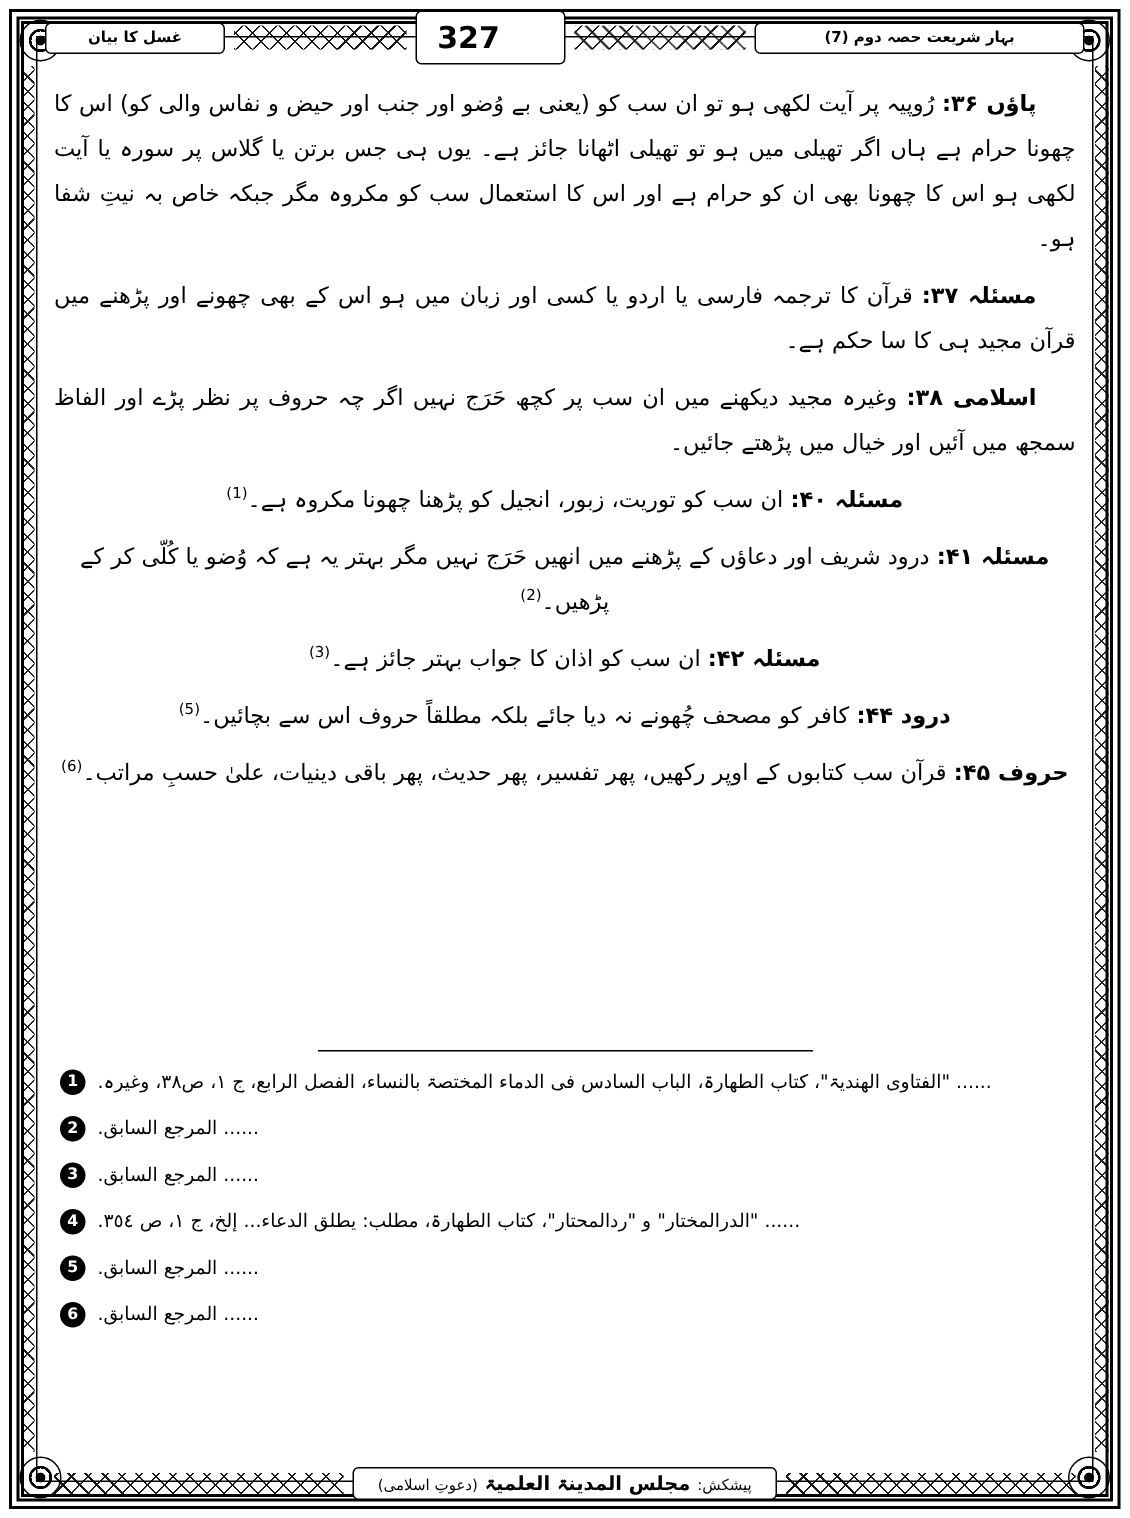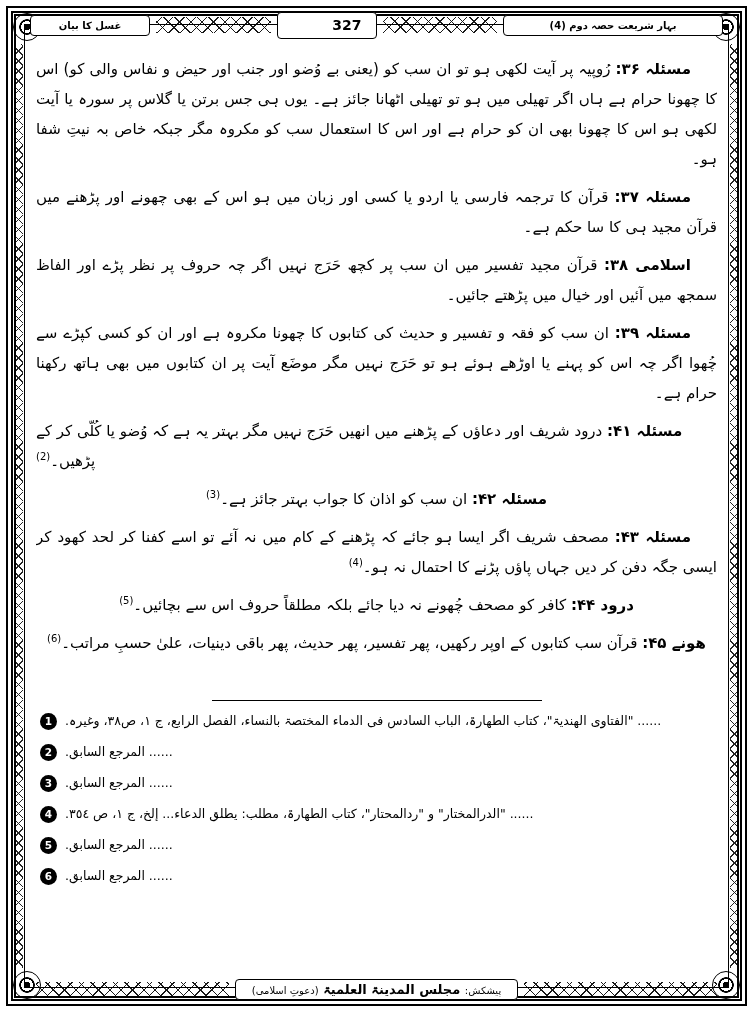--- a/index.html
+++ b/index.html
@@ -91,40 +91,40 @@
     border: 1.5px solid #000;
     border-radius: 4px;
     padding: 2px 14px;
     font-size: 10px;
     font-weight: bold;
     white-space: nowrap;
     background: #fff;
     line-height: 1.5;
   }
   .hdr-title { min-width: 190px; text-align: center; }
-  .hdr-page  { min-width: 70px;  text-align: right; font-size: 14px; }
+  .hdr-page  { min-width: 70px;  text-align: left; font-size: 20px; }
   .hdr-chapter { min-width: 90px; text-align: center; }
 
   
   .content {
     position: absolute;
     left: 36px; right: 36px;
     top: 54px; bottom: 70px;
     direction: rtl;
     text-align: justify;
     font-size: 15px;
     line-height: 2.0;
     overflow: hidden;
   }
   .para {
     margin: 0 0 8px 0;
     text-indent: 26px;
   }
   .para.short { text-indent: 0; text-align: center; }
-  .para.rightish { text-indent: 0; text-align: left; }
+  .para.rightish { text-indent: 0; text-align: center; }
   .masla {
     font-weight: bold;
     white-space: nowrap;
   }
   .sup {
     font-size: 10px;
     vertical-align: super;
   }
   .footnotes {
     position: absolute;
@@ -208,64 +208,61 @@
 
   <div class="orn-strip orn-left"></div>
   <div class="orn-strip orn-right"></div>
 
   <div class="corner tl"></div>
   <div class="corner tr"></div>
   <div class="corner bl"></div>
   <div class="corner br"></div>
 
   <div class="header">
-    <div class="hdr-box hdr-title">بہار شریعت حصہ دوم (4)</div>
+    <div class="hdr-box hdr-title">بہار شریعت حصہ دوم (7)</div>
     <div class="hdr-deco"></div>
     <div class="hdr-box hdr-page">327</div>
     <div class="hdr-deco"></div>
     <div class="hdr-box hdr-chapter">غسل کا بیان</div>
   </div>
 
   <div class="content">
 
     <p class="para">
-      <span class="masla">مسئلہ ۳۶:</span><span>  رُوپیہ پر آیت لکھی ہو تو ان سب کو (یعنی بے وُضو اور جنب اور حیض و نفاس والی کو) اس کا چھونا حرام ہے ہاں اگر تھیلی میں ہو تو تھیلی اٹھانا جائز ہے۔ یوں ہی جس برتن یا گلاس پر سورہ یا آیت لکھی ہو اس کا چھونا بھی ان کو حرام ہے اور اس کا استعمال سب کو مکروہ مگر جبکہ خاص بہ نیتِ شفا ہو۔</span>
+      <span class="masla">پاؤں ۳۶:</span><span>  رُوپیہ پر آیت لکھی ہو تو ان سب کو (یعنی بے وُضو اور جنب اور حیض و نفاس والی کو) اس کا چھونا حرام ہے ہاں اگر تھیلی میں ہو تو تھیلی اٹھانا جائز ہے۔ یوں ہی جس برتن یا گلاس پر سورہ یا آیت لکھی ہو اس کا چھونا بھی ان کو حرام ہے اور اس کا استعمال سب کو مکروہ مگر جبکہ خاص بہ نیتِ شفا ہو۔</span>
     </p>
 
     <p class="para">
       <span class="masla">مسئلہ ۳۷:</span><span>  قرآن کا ترجمہ فارسی یا اردو یا کسی اور زبان میں ہو اس کے بھی چھونے اور پڑھنے میں قرآن مجید ہی کا سا حکم ہے۔</span>
     </p>
 
     <p class="para">
-      <span class="masla">اسلامی ۳۸:</span><span>  قرآن مجید تفسیر میں ان سب پر کچھ حَرَج نہیں اگر چہ حروف پر نظر پڑے اور الفاظ سمجھ میں آئیں اور خیال میں پڑھتے جائیں۔</span>
-    </p>
-
-    <p class="para">
-      <span class="masla">مسئلہ ۳۹:</span><span>  ان سب کو فقہ و تفسیر و حدیث کی کتابوں کا چھونا مکروہ ہے اور ان کو کسی کپڑے سے چُھوا اگر چہ اس کو پہنے یا اوڑھے ہوئے ہو تو حَرَج نہیں مگر موضَع آیت پر ان کتابوں میں بھی ہاتھ رکھنا حرام ہے۔</span>
-    </p>
-
+      <span class="masla">اسلامی ۳۸:</span><span>  وغیرہ مجید دیکھنے میں ان سب پر کچھ حَرَج نہیں اگر چہ حروف پر نظر پڑے اور الفاظ سمجھ میں آئیں اور خیال میں پڑھتے جائیں۔</span>
+    </p>
+
+
+    <p class="para short">
+      <span class="masla">مسئلہ ۴۰:</span><span>  ان سب کو توریت، زبور، انجیل کو پڑھنا چھونا مکروہ ہے۔</span><span class="sup">(1)</span>
+    </p>
 
     <p class="para rightish">
       <span class="masla">مسئلہ ۴۱:</span><span>  درود شریف اور دعاؤں کے پڑھنے میں انھیں حَرَج نہیں مگر بہتر یہ ہے کہ وُضو یا کُلّی کر کے پڑھیں۔</span><span class="sup">(2)</span>
     </p>
 
     <p class="para short">
       <span class="masla">مسئلہ ۴۲:</span><span>  ان سب کو اذان کا جواب بہتر جائز ہے۔</span><span class="sup">(3)</span>
     </p>
 
-    <p class="para">
-      <span class="masla">مسئلہ ۴۳:</span><span>  مصحف شریف اگر ایسا ہو جائے کہ پڑھنے کے کام میں نہ آئے تو اسے کفنا کر لحد کھود کر ایسی جگہ دفن کر دیں جہاں پاؤں پڑنے کا احتمال نہ ہو۔</span><span class="sup">(4)</span>
-    </p>
 
     <p class="para short">
       <span class="masla">درود ۴۴:</span><span>  کافر کو مصحف چُھونے نہ دیا جائے بلکہ مطلقاً حروف اس سے بچائیں۔</span><span class="sup">(5)</span>
     </p>
 
     <p class="para short">
-      <span class="masla">ھونے ۴۵:</span><span>  قرآن سب کتابوں کے اوپر رکھیں، پھر تفسیر، پھر حدیث، پھر باقی دینیات، علیٰ حسبِ مراتب۔</span><span class="sup">(6)</span>
+      <span class="masla">حروف ۴۵:</span><span>  قرآن سب کتابوں کے اوپر رکھیں، پھر تفسیر، پھر حدیث، پھر باقی دینیات، علیٰ حسبِ مراتب۔</span><span class="sup">(6)</span>
     </p>
 
   </div>
 
   <div class="footnotes">
     <div class="fn-sep"></div>
 
     <div class="fn-row">
       <div class="fn-num">1</div>
       <div class="fn-text">...... "الفتاوی الھندیۃ"، کتاب الطھارۃ، الباب السادس فی الدماء المختصۃ بالنساء، الفصل الرابع، ج ١، ص٣٨، وغیرہ.</div>

